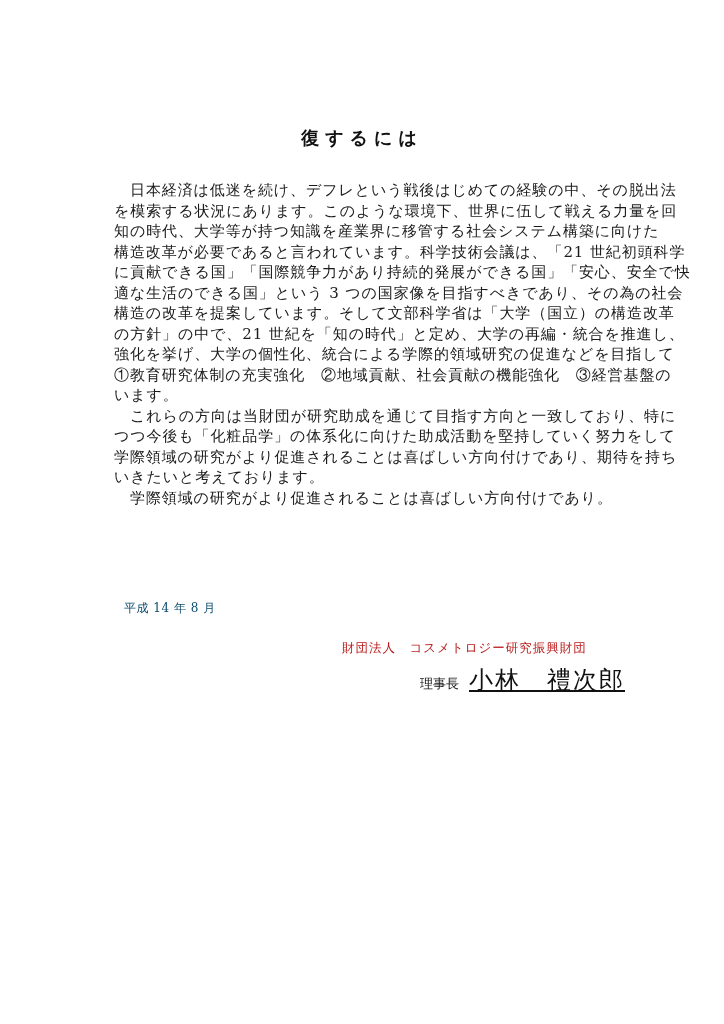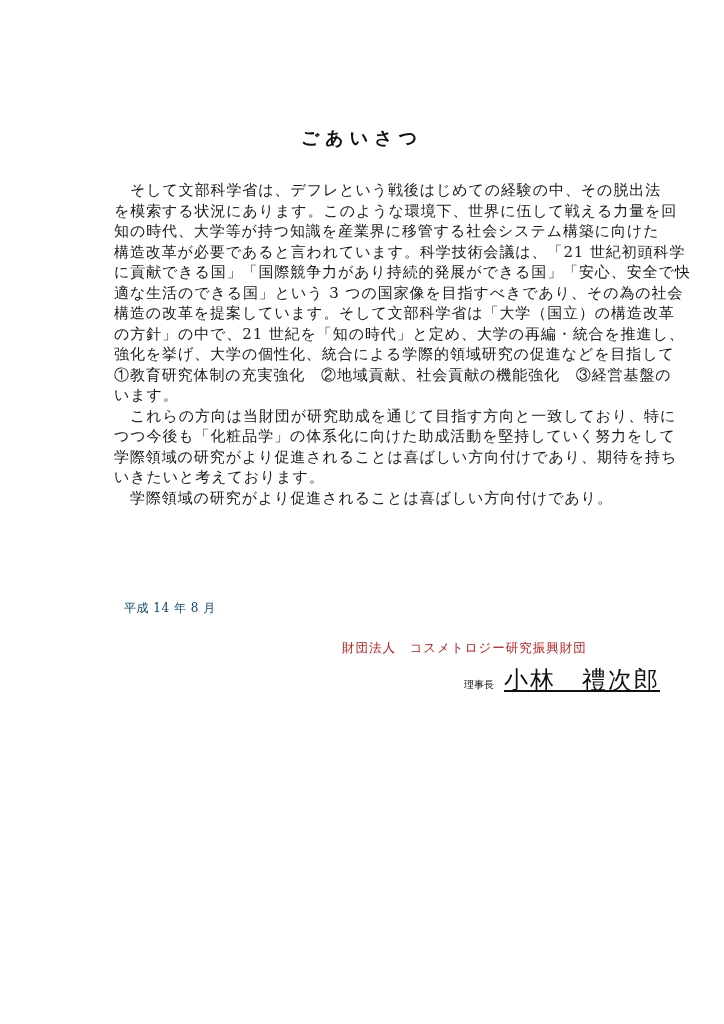--- a/index.html
+++ b/index.html
@@ -65,38 +65,37 @@
     }
     .sig {
       position: absolute;
       top: 664px;
       left: 420px;
       display: flex;
       align-items: baseline;
       color: #111;
     }
     .sig .role {
-      font-size: 10px;
+      font-size: 13px;
       margin-right: 10px;
-      margin-left: 44px;
     }
     .sig .name {
       font-size: 24px;
       letter-spacing: 2px;
       font-family: "DejaVu Sans", "Liberation Sans", sans-serif;
       text-decoration: underline;
     }
   </style>
 </head>
 <body>
 
-<div class="title">ごあいさつ</div>
+<div class="title">復するには</div>
 
 <div class="body-text">
-  <div class="line indent">そして文部科学省は、デフレという戦後はじめての経験の中、その脱出法</div>
+  <div class="line indent">日本経済は低迷を続け、デフレという戦後はじめての経験の中、その脱出法</div>
   <div class="line">を模索する状況にあります。このような環境下、世界に伍して戦える力量を回</div>
   <div class="line">知の時代、大学等が持つ知識を産業界に移管する社会システム構築に向けた</div>
   <div class="line">構造改革が必要であると言われています。科学技術会議は、「21 世紀初頭科学</div>
   <div class="line">に貢献できる国」「国際競争力があり持続的発展ができる国」「安心、安全で快</div>
   <div class="line">適な生活のできる国」という 3 つの国家像を目指すべきであり、その為の社会</div>
   <div class="line">構造の改革を提案しています。そして文部科学省は「大学（国立）の構造改革</div>
   <div class="line">の方針」の中で、21 世紀を「知の時代」と定め、大学の再編・統合を推進し、</div>
   <div class="line">強化を挙げ、大学の個性化、統合による学際的領域研究の促進などを目指して</div>
   <div class="line">①教育研究体制の充実強化　②地域貢献、社会貢献の機能強化　③経営基盤の</div>
   <div class="line short">います。</div>

